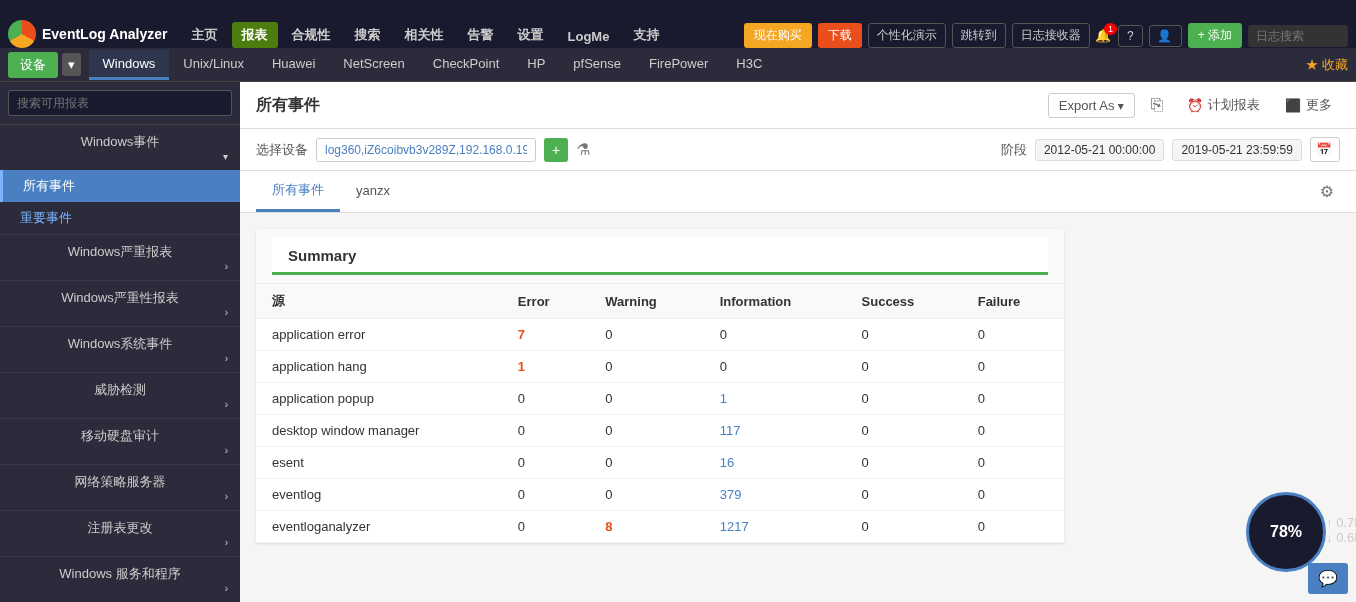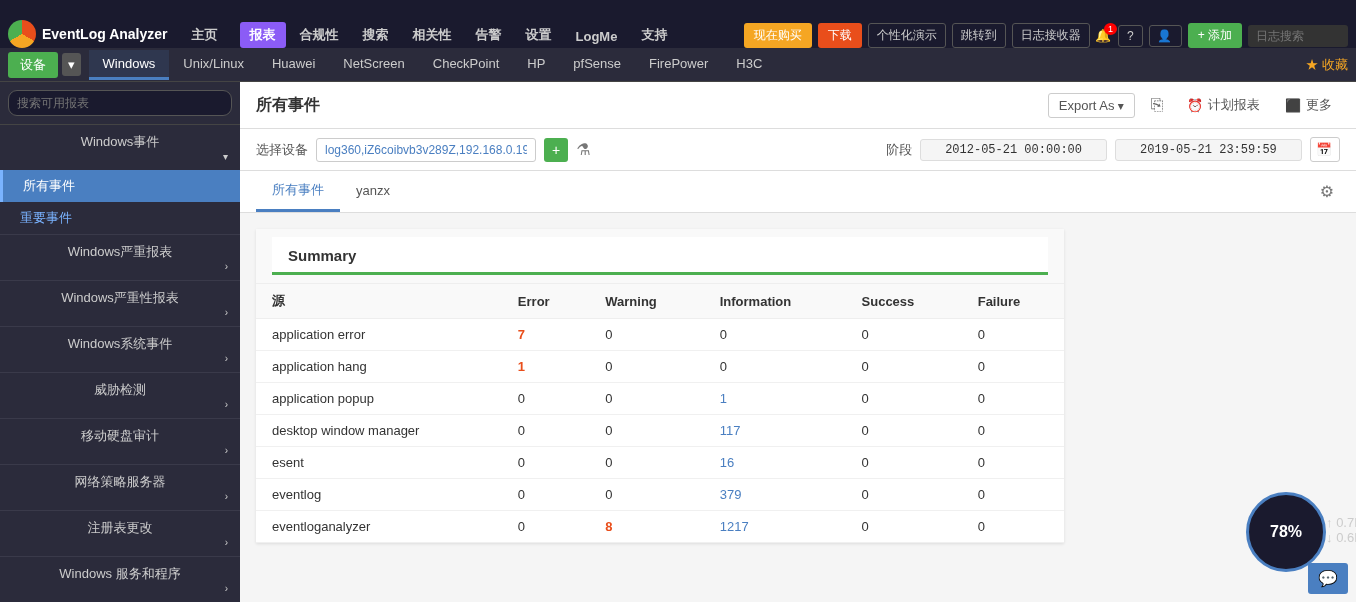--- a/index.html
+++ b/index.html
@@ -29,21 +29,21 @@
     .nav-btn {
       color: #ccc;
       background: none;
       border: none;
       padding: 4px 10px;
       cursor: pointer;
       font-size: 13px;
       border-radius: 3px;
       font-weight: bold;
     }
-    .nav-btn.active { background: #8b5cf6; color: white; margin-left: 8px; }
+    .nav-btn.active { background: #4d7c0f; color: white; }
     .nav-spacer { flex: 1; }
     .top-right-btns { display: flex; align-items: center; gap: 6px; }
     .btn-buy { background: #f5a623; color: white; border: none; padding: 4px 10px; border-radius: 3px; cursor: pointer; font-size: 12px; }
     .btn-download { background: #e94e1b; color: white; border: none; padding: 4px 10px; border-radius: 3px; cursor: pointer; font-size: 12px; }
     .btn-ghost { background: none; color: #ccc; border: 1px solid #555; padding: 3px 8px; border-radius: 3px; cursor: pointer; font-size: 12px; }
     .btn-add { background: #4caf50; color: white; border: none; padding: 4px 10px; border-radius: 3px; cursor: pointer; font-size: 12px; }
     .search-log { background: #333; color: #ccc; border: none; padding: 4px 8px; border-radius: 3px; font-size: 12px; width: 100px; }
 
     
     .device-tabs {
@@ -107,21 +107,21 @@
     .sidebar-search {
       padding: 8px;
       border-bottom: 1px solid #444;
     }
     .sidebar-search input {
       width: 100%;
       background: #1a1a2e;
       border: 1px solid #555;
       color: #ccc;
       padding: 5px 8px;
-      border-radius: 9px;
+      border-radius: 3px;
       font-size: 12px;
     }
     .sidebar-section {
       border-bottom: 1px solid #3a3a4a;
     }
     .sidebar-section-header {
       display: flex;
       align-items: center;
       padding: 8px 12px;
       cursor: pointer;
@@ -214,21 +214,21 @@
     }
     .filter-icon-btn {
       background: none;
       border: none;
       cursor: pointer;
       color: #777;
       font-size: 16px;
     }
     .time-spacer { flex: 1; }
     .time-label { color: #555; font-size: 13px; }
-    .time-value { color: #333; font-size: 12px; background: #f5f5f5; padding: 3px 24px; border-radius: 3px; border: 1px solid #ddd; font-family: Liberation Mono, monospace; }
+    .time-value { color: #333; font-size: 12px; background: #f5f5f5; padding: 3px 8px; border-radius: 3px; border: 1px solid #ddd; }
     .calendar-btn { background: none; border: 1px solid #ccc; border-radius: 3px; padding: 4px 6px; cursor: pointer; color: #555; }
 
     
     .tabs-row {
       background: white;
       display: flex;
       align-items: center;
       border-bottom: 1px solid #ddd;
       padding: 0 16px;
     }

